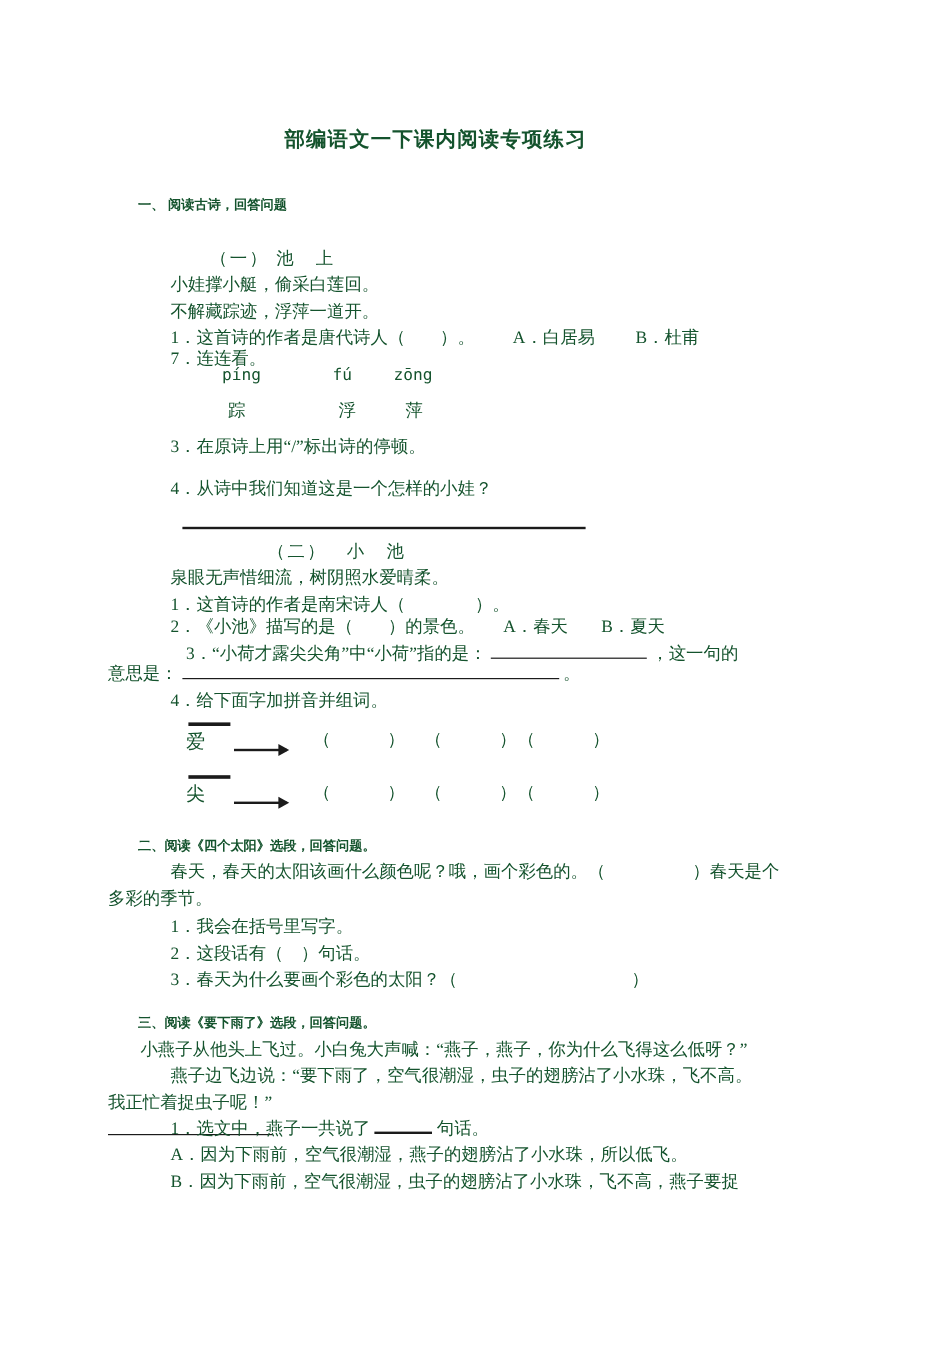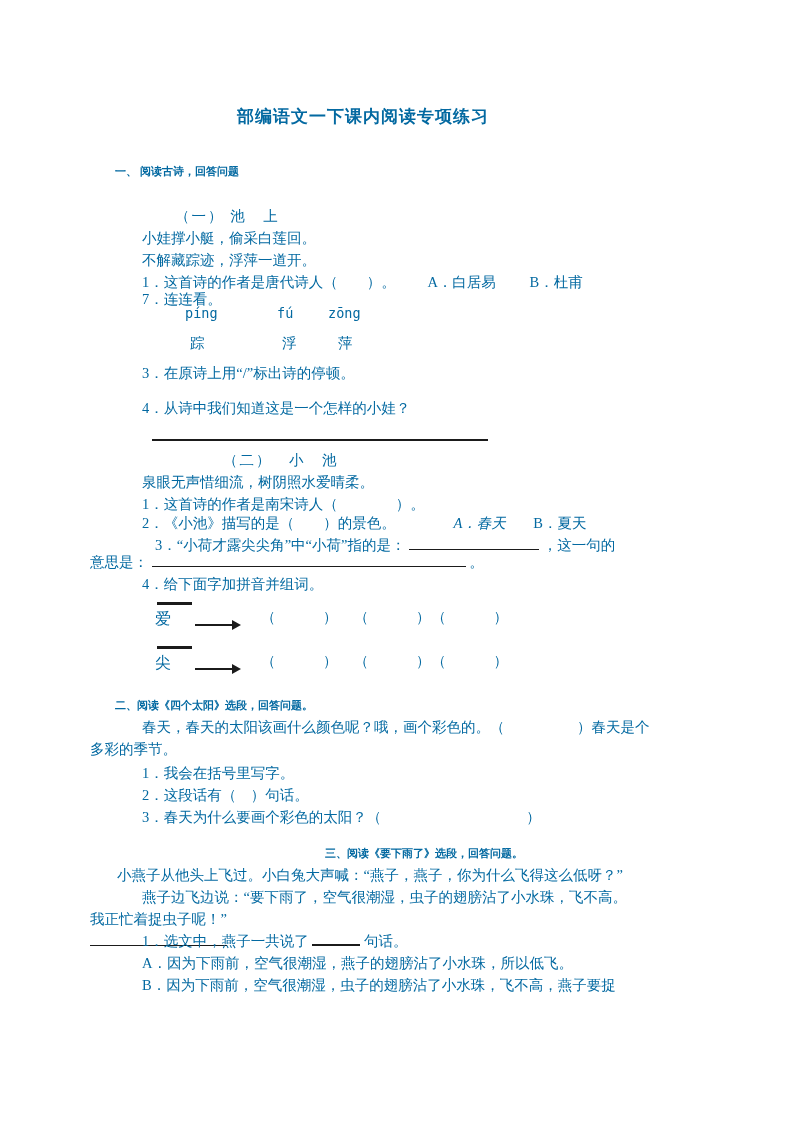--- a/index.html
+++ b/index.html
@@ -1,20 +1,20 @@
 <!DOCTYPE html>
 <html><head>
 <meta charset="utf-8">
 <style>
   html,body{margin:0;padding:0;background:#ffffff;}
   .page{
     position:relative;
     width:793px;height:1122px;
     background:#ffffff;
-    color:#0369a1;
+    color:#14532d;
     font-family:"Liberation Serif","DejaVu Serif",serif;
     font-size:14.5px;
     box-sizing:border-box;
     padding:103px 60px 0 90px;
     overflow:hidden;
   }
   .ln{line-height:22px;white-space:nowrap;}
   .bold{font-weight:bold;font-family:"Liberation Sans","DejaVu Sans",sans-serif;}
   .doc-title{font-size:17px;line-height:28px;margin-left:147px;letter-spacing:1px;}
   .sec-head{font-size:11px;}
@@ -37,21 +37,21 @@
   
   .blank{display:inline-block;height:13px;border-bottom:1.6px solid #1b1b1b;vertical-align:baseline;}
   .w130{width:130px;}
   .w314{width:314px;}
   .w48{width:48px;border-bottom-width:2px;}
   .rule-line{margin-left:62px;margin-top:20px;width:336px;height:0;border-bottom:2px solid #1b1b1b;}
   .u-seg{border-bottom:1.5px solid #1b1b1b;padding-bottom:18px;}
   
   .opt-a1{margin-left:28px;}
   .opt-b1{margin-left:30px;}
-  .opt-a2{margin-left:54px;font-style:italic;}
+  .opt-a2{margin-left:20px;}
   .opt-b2{margin-left:24px;}
   
   .word-row{display:flex;align-items:flex-start;margin-left:65px;}
   .word-row.first{margin-top:7px;}
   .word-row.second{margin-top:17px;}
   .char-col{width:38px;}
   .py-bar{width:35px;height:3px;background:#1b1b1b;margin-left:2px;}
   .hanzi{display:block;font-size:16px;line-height:20px;margin-top:4px;}
   .arrow{position:relative;width:44px;height:2px;background:#1b1b1b;margin-top:22px;margin-left:2px;}
   .arrow::after{
@@ -136,21 +136,21 @@
     <span class="paren-groups">（　　　）　（　　　）（　　　）</span>
   </div>
 
   <div class="ln sec-head bold ml25" style="margin-top:21px;">二、阅读《四个太阳》选段，回答问题。</div>
   <div class="ln ml52">春天，春天的太阳该画什么颜色呢？哦，画个彩色的。（　　　　　）春天是个</div>
   <div class="ln">多彩的季节。</div>
   <div class="ln ml52" style="margin-top:2px;">1．我会在括号里写字。</div>
   <div class="ln ml52">2．这段话有（　）句话。</div>
   <div class="ln ml52">3．春天为什么要画个彩色的太阳？（　　　　　　　　　　）</div>
 
-  <div class="ln sec-head bold ml25" style="margin-top:14px;text-align:center;">三、阅读《要下雨了》选段，回答问题。</div>
+  <div class="ln sec-head bold ml25" style="margin-top:14px;">三、阅读《要下雨了》选段，回答问题。</div>
   <div class="ln ml43">小燕子从他头上飞过。小白兔大声喊：“燕子，燕子，你为什么飞得这么低呀？”</div>
   <div class="ln ml52">燕子边飞边说：“要下雨了，空气很潮湿，虫子的翅膀沾了小水珠，飞不高。</div>
   <div class="ln">
     <span class="u-seg">我正忙着捉虫子呢！”</span>
   </div>
   <div class="ln ml52">
     <span>1．选文中，燕子一共说了</span>
     <span class="blank w48"></span>
     <span>句话。</span>
   </div>

